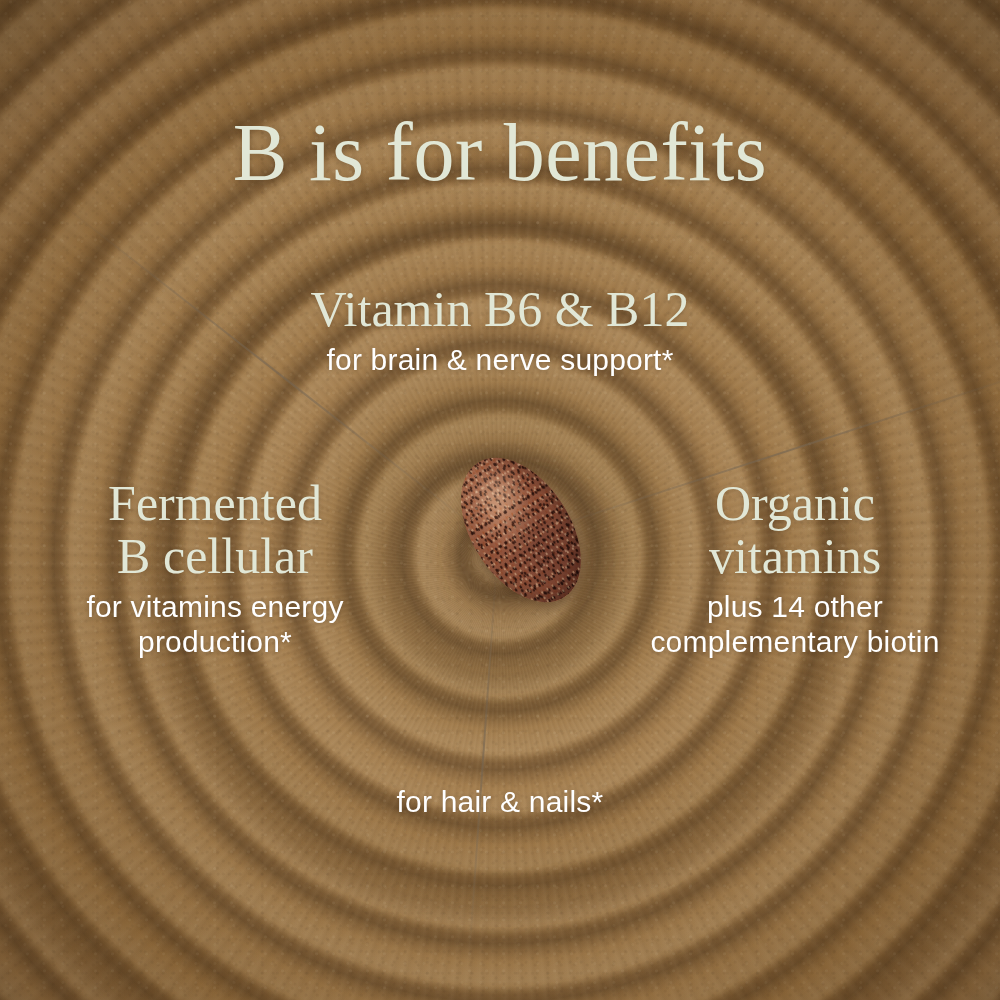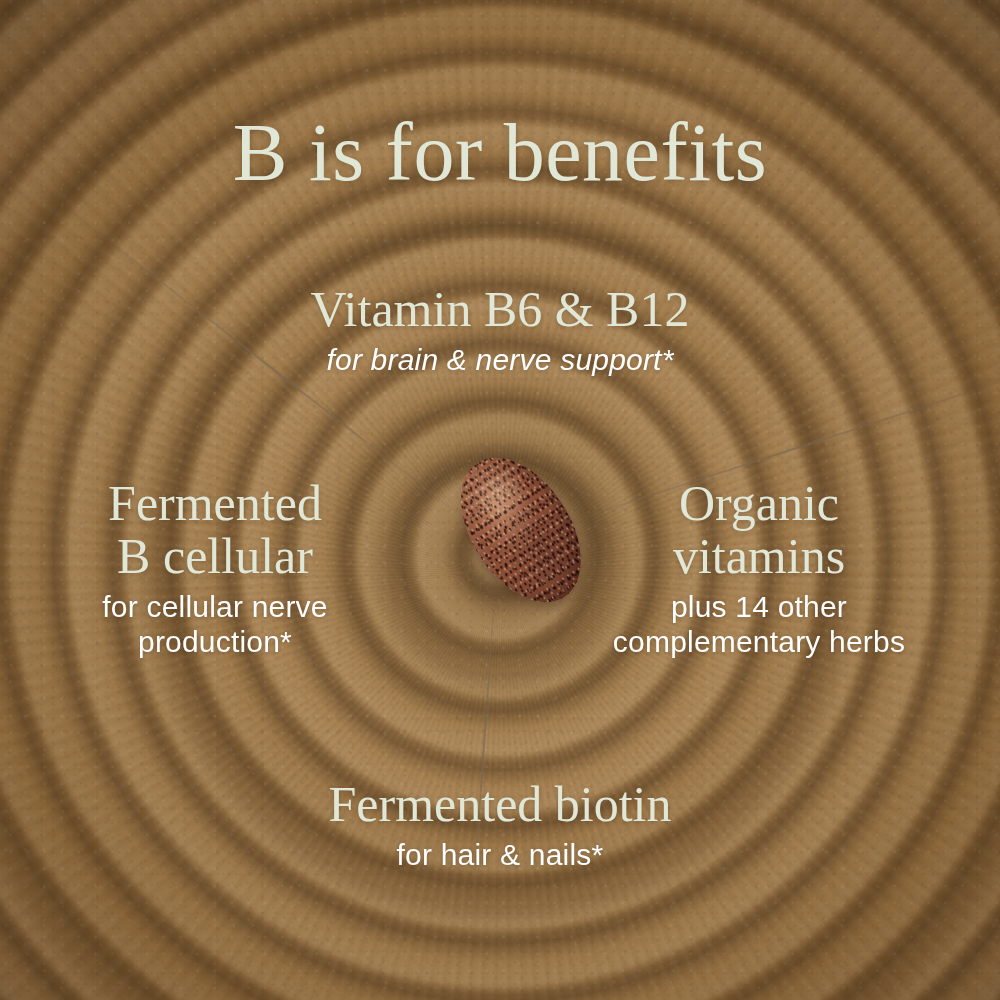--- a/index.html
+++ b/index.html
@@ -240,21 +240,21 @@
   }
   .block .sub {
     font-size: 30px;
     line-height: 1.16;
     margin-top: 7px;
     text-shadow: 0 1px 4px rgba(50,34,16,.30);
   }
 
   #block-b612 { left: 200px; top: 283px; width: 600px; text-align: center; }
   #block-left { left: 21px;  top: 477px; width: 388px; text-align: center; }
-  #block-right{ left: 564px; top: 477px; width: 390px; text-align: center; }
+  #block-right{ left: 600px; top: 477px; width: 390px; text-align: center; }
   #block-biotin{left: 200px; top: 778px; width: 600px; text-align: center; }
 </style>
 </head>
 <body>
 
 <div id="stage">
 
   <div class="wood-base"></div>
   <div class="wood-rings"></div>
   <div class="wood-rings2"></div>
@@ -273,43 +273,42 @@
       <div class="pill-speckle"></div>
       <div class="pill-speckle-light"></div>
       <div class="pill-sheen"></div>
     </div>
   </div>
 
   <div id="headline" class="txt serif">B is for benefits</div>
 
   <div id="block-b612" class="block">
     <div class="txt serif head" style="position:static;font-family:Liberation Serif, serif;">Vitamin B6 &amp; B12</div>
-    <div class="txt sans sub" style="position:static;font-style:italic;">for brain &amp; nerve support*</div>
+    <div class="txt sans sub" style="position:static;">for brain &amp; nerve support*</div>
   </div>
 
   <div id="block-left" class="block">
     <div class="txt serif head" style="position:static;">
       <div>Fermented</div>
       <div>B cellular</div>
     </div>
     <div class="txt sans sub" style="position:static;">
-      <div>for cellular nerve</div>
+      <div>for vitamins energy</div>
       <div>production*</div>
     </div>
   </div>
 
   <div id="block-right" class="block">
     <div class="txt serif head" style="position:static;">
       <div>Organic</div>
       <div>vitamins</div>
     </div>
     <div class="txt sans sub" style="position:static;">
       <div>plus 14 other</div>
-      <div>complementary herbs</div>
+      <div>complementary biotin</div>
     </div>
   </div>
 
   <div id="block-biotin" class="block">
-    <div class="txt serif head" style="position:static;">Fermented biotin</div>
     <div class="txt sans sub" style="position:static;">for hair &amp; nails*</div>
   </div>
 
 </div>
 
 </body></html>

